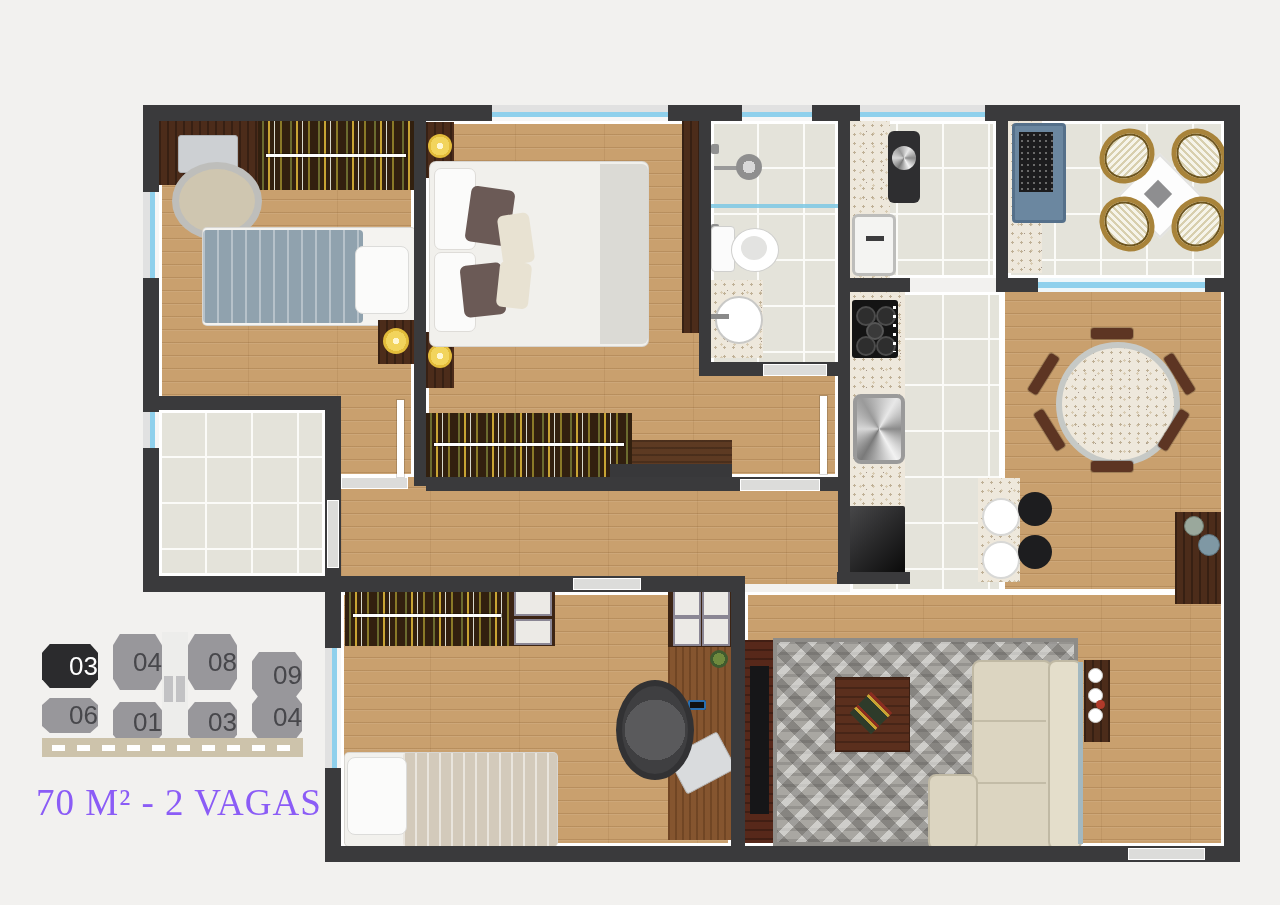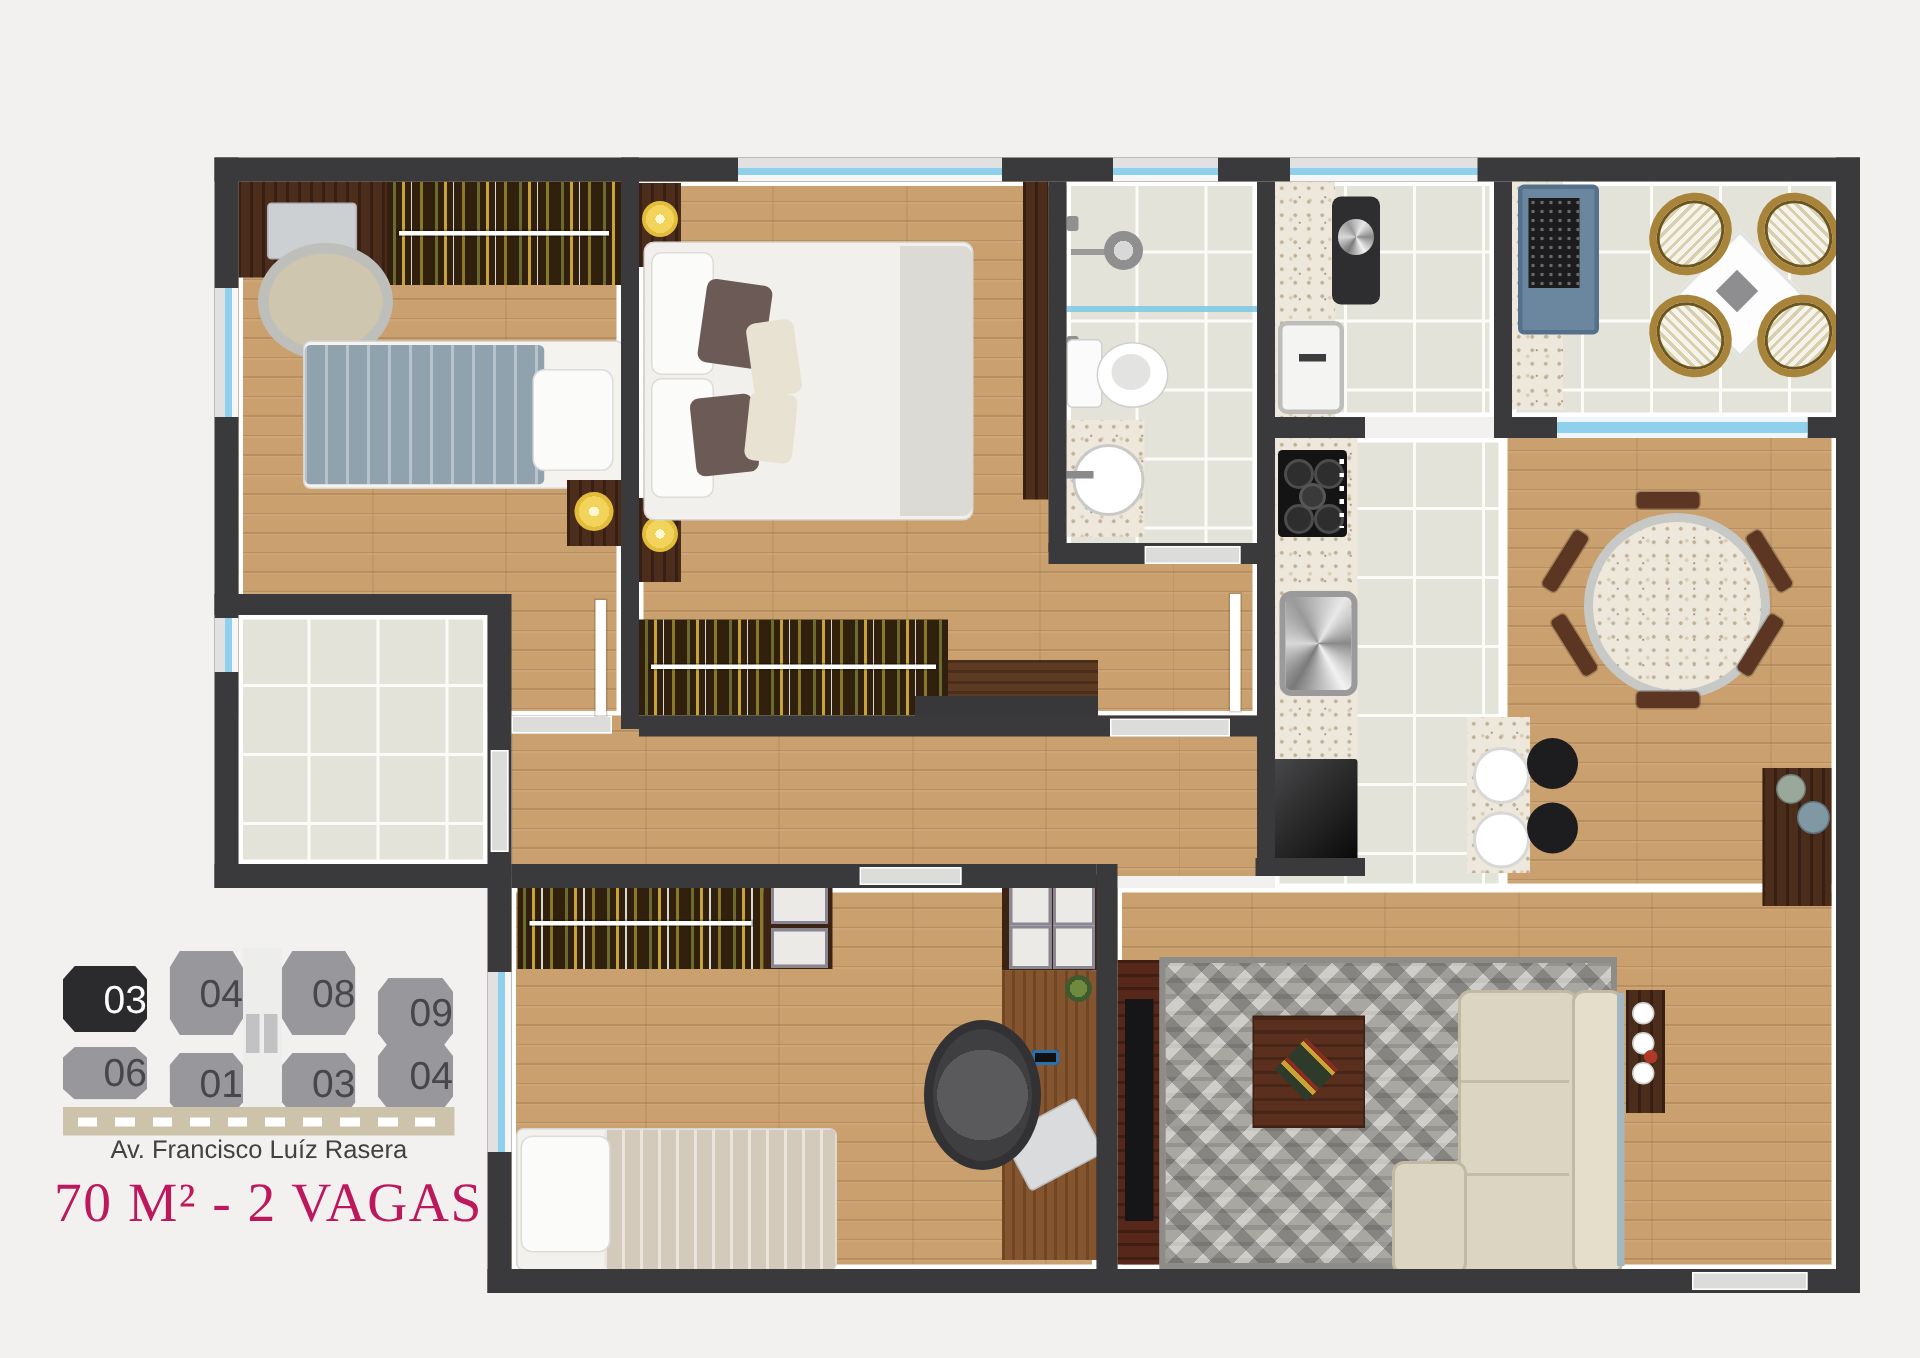--- a/index.html
+++ b/index.html
@@ -40,21 +40,21 @@
   .sofa{background:#dcd5c1;border:2px solid #c0b9a4;border-radius:8px;}
   .steel{background:conic-gradient(from 30deg,#e8e8e8,#8a8a8a,#f2f2f2,#7a7a7a,#d8d8d8,#9a9a9a,#e8e8e8);}
   .tchair{width:48px;height:42px;border-radius:50%;border:5px solid #a8833a;
     background:repeating-linear-gradient(0deg,#f6f4ea 0 3px,#d8cfae 3px 5px);box-shadow:inset 0 0 0 2px #6d551f;}
   .dchair{background:#5d3523;border-radius:3px;box-shadow:0 0 0 1px rgba(0,0,0,.2);}
   
   .title{left:0;right:0;top:36px;text-align:center;padding-left:80px;
     font-family:"Liberation Serif",serif;font-size:40px;letter-spacing:8px;color:#8a6c31;}
   .street-label{left:40px;top:757px;width:265px;text-align:center;font-size:17px;color:#414141;}
   .area-label{left:36px;top:781px;width:300px;font-family:"Liberation Serif",serif;
-    font-size:37px;letter-spacing:1px;color:#be185d;}
+    font-size:37px;letter-spacing:1px;color:#8b5cf6;}
   
   .octo{clip-path:polygon(14% 0,86% 0,100% 20%,100% 80%,86% 100%,14% 100%,0 80%,0 20%);
     display:flex;align-items:center;justify-content:flex-end;font-size:26px;}
   .unit-gray{background:#98979b;color:#47474b;}
   .unit-dark{background:#2b2b2d;color:#ffffff;}
   .street{background:#cdc3ab;}
   .dashes{position:absolute;left:10px;right:10px;top:50%;height:6px;margin-top:-3px;
     background:repeating-linear-gradient(90deg,#fff 0 13px,transparent 13px 25px);}
   .circ{border-radius:50%;}
 </style>
@@ -266,16 +266,15 @@
     <div class="a octo unit-gray" style="left:148px;top:70px;width:49px;height:41px">
         <span>03</span>
       </div>
     <div class="a octo unit-gray" style="left:212px;top:63px;width:50px;height:45px">
         <span>04</span>
       </div>
     <div class="a street" style="left:2px;top:106px;width:261px;height:19px">
         <div class="dashes"></div>
       </div>
   </div>
-  <div class="a street-label">Av. Francisco Luíz Rasera</div>
   <div class="a area-label">70 M² - 2 VAGAS</div>
 
 </div>
 
 </body></html>

